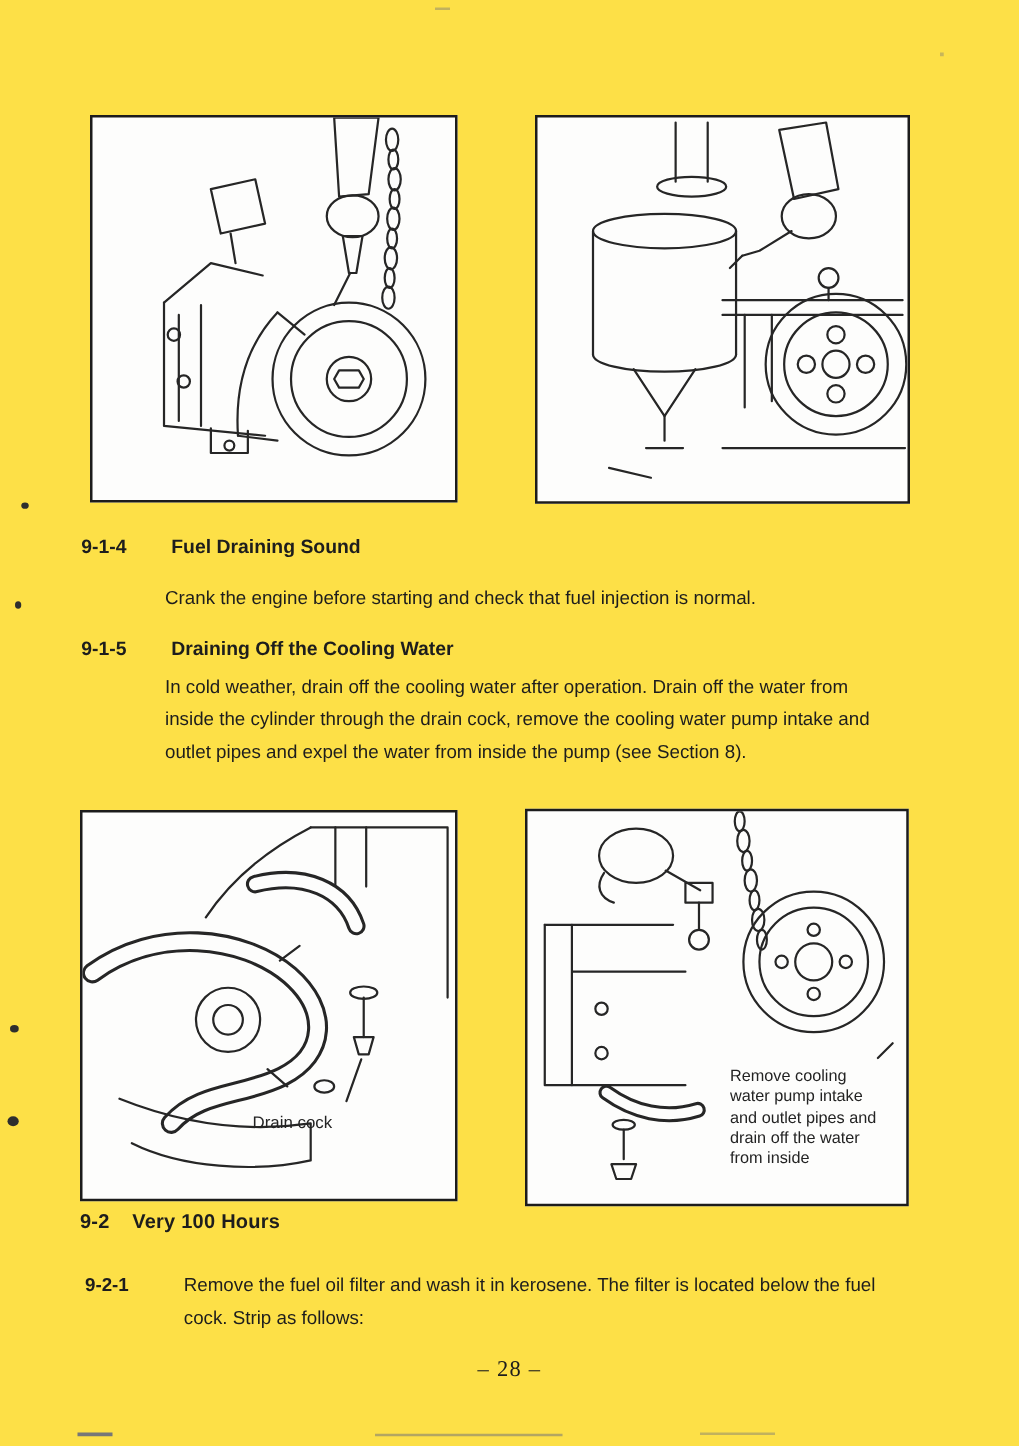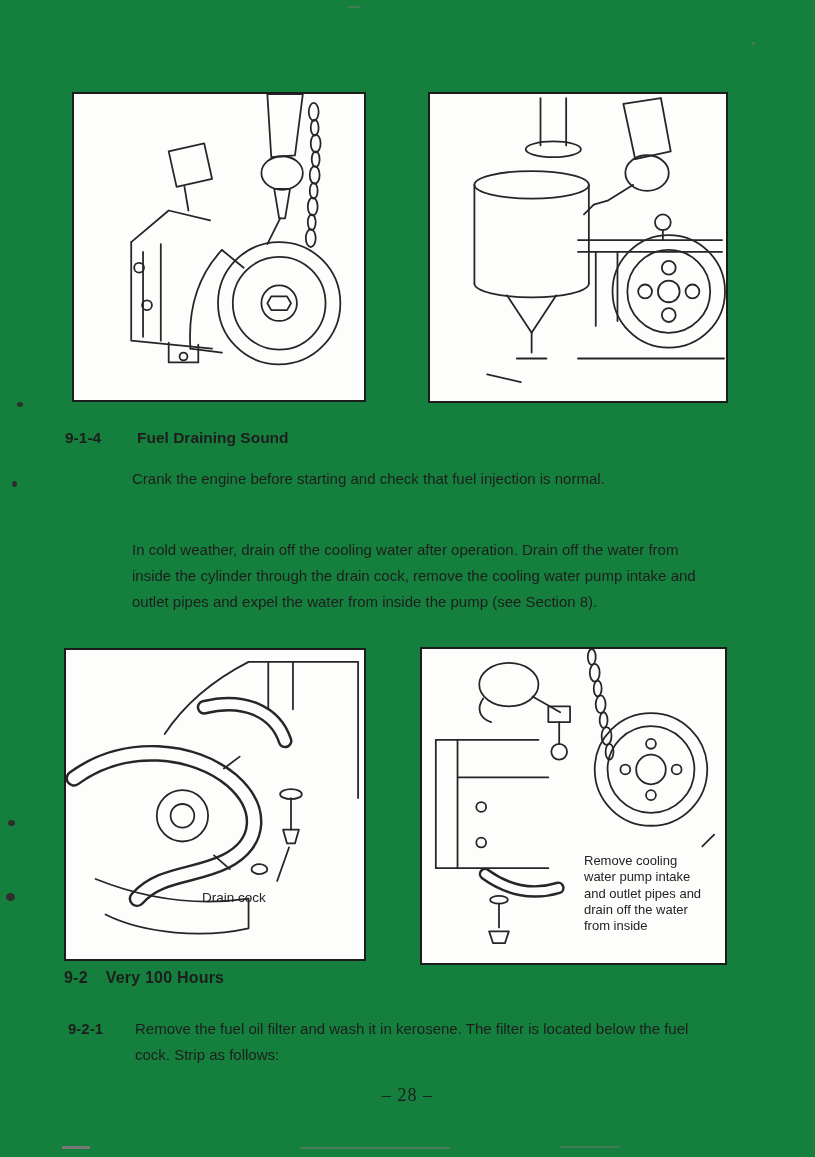--- a/index.html
+++ b/index.html
@@ -1,20 +1,20 @@
 <!DOCTYPE html>
 <html><head>
 <meta charset="utf-8">
 <style>
   * { box-sizing: border-box; }
   html, body { margin: 0; padding: 0; }
   body { width: 815px; height: 1157px; background: #e9e9e7; }
   .sheet {
     position: relative; width: 815px; height: 1157px;
-    background: #15803d; overflow: hidden;
+    background: #fde047; overflow: hidden;
     font-family: "Liberation Sans", sans-serif; color: #1d1d1d;
   }
   .figure { position: absolute; border: 2px solid #1c1c1c; background: #fdfdfc; }
   .figure svg { width: 100%; height: 100%; display: block; }
   .sec-head { position: absolute; display: flex; font-weight: bold; font-size: 15.5px; }
   .sec-head .num { width: 72px; flex: none; }
   .sec-body { position: absolute; font-size: 15px; line-height: 1.72; }
   .h2 { position: absolute; display: flex; gap: 18px; font-weight: bold; font-size: 16px; letter-spacing: .2px; }
   .s921 { position: absolute; display: flex; font-size: 15px; line-height: 1.72; }
   .s921 .num { width: 67px; flex: none; font-weight: bold; }
@@ -108,20 +108,24 @@
       </g>
     </svg>
   </div>
 
   <div class="sec-head" style="left:65px; top:429px;">
     <span class="num">9-1-4</span>
     <span class="ttl">Fuel Draining Sound</span>
   </div>
   <div class="sec-body" style="left:132px; top:466px; width:575px;">Crank the engine before starting and check that fuel injection is normal.</div>
 
+  <div class="sec-head" style="left:65px; top:511px;">
+    <span class="num">9-1-5</span>
+    <span class="ttl">Draining Off the Cooling Water</span>
+  </div>
   <div class="sec-body" style="left:132px; top:537px; width:586px;">In cold weather, drain off the cooling water after operation.  Drain off the water from inside the cylinder through the drain cock, remove the cooling water pump intake and outlet pipes and expel the water from inside the pump (see Section 8).</div>
 
   <div class="figure" style="left:420px; top:647px; width:307px; height:318px;">
     <svg viewBox="0 0 307 318">
       <g fill="none" stroke="#262626" stroke-width="1.8" stroke-linecap="round" stroke-linejoin="round">
         <ellipse cx="172" cy="8" rx="4" ry="8"></ellipse>
         <ellipse cx="175" cy="24" rx="5" ry="9"></ellipse>
         <ellipse cx="178" cy="40" rx="4" ry="8"></ellipse>
         <ellipse cx="181" cy="56" rx="5" ry="9"></ellipse>
         <ellipse cx="184" cy="72" rx="4" ry="8"></ellipse>
@@ -186,20 +190,20 @@
       </g>
     </svg>
     <span class="fig-label" style="left:136px; top:240px;">Drain cock</span>
   </div>
 
   <div class="h2" style="left:64px; top:969px;">
     <span>9-2</span>
     <span>Very 100 Hours</span>
   </div>
 
-  <div class="s921" style="left:68px; top:1016px; width:655px;">
+  <div class="s921" style="left:68px; top:1016px; width:655px;gap:12px;">
     <span class="num">9-2-1</span>
     <span class="txt" style="width:580px;">Remove the fuel oil filter and  wash it in kerosene.  The filter is located below the fuel cock.  Strip as follows:</span>
   </div>
 
   <div class="pagenum">– 28 –</div>
 
 </div>
 
 </body></html>

